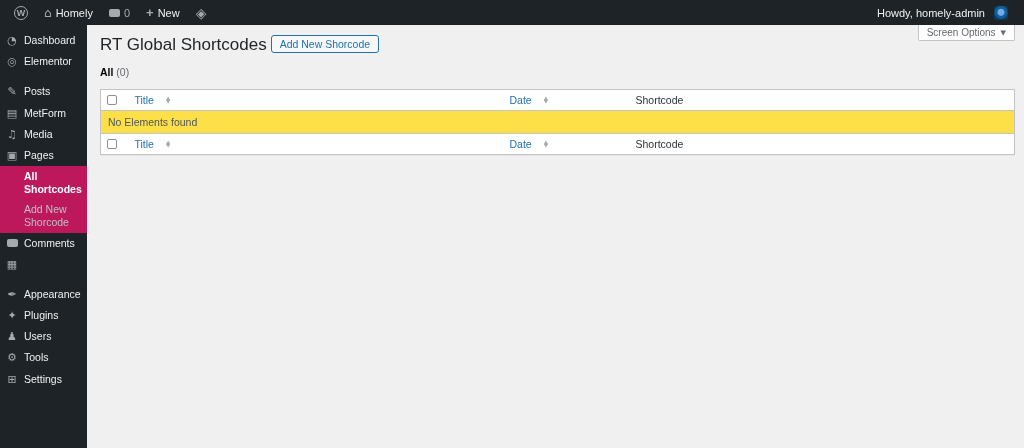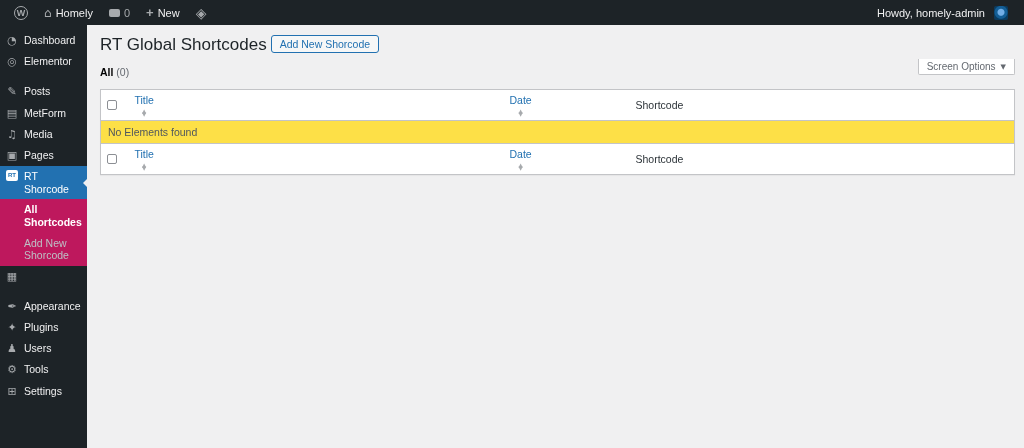--- a/index.html
+++ b/index.html
@@ -67,21 +67,21 @@
   .submenu .menu-item { padding-left: 24px; color: #bdc1c6; }
   .submenu .menu-item.current { color: #fff; font-weight: bold; }
   .two-line { width: 56px; }
 
   
   .content { flex: 1; position: relative; padding: 8px 9px 0 13px; background: #f0f0f1; }
   .screen-options {
     position: absolute; top: 0; right: 9px;
     background: #fff; border: 1px solid #c3c4c7; border-top: none;
     color: #646970; font-size: 10px; padding: 2px 8px; cursor: pointer;
-    display: flex; align-items: center; gap: 5px; border-radius: 0 0 2px 2px; margin-top: 34px;
+    display: flex; align-items: center; gap: 5px; border-radius: 0 0 2px 2px;
   }
   .screen-options .icon { font-size: 7px; }
   .title-row { display: flex; align-items: flex-start; gap: 4px; margin-top: 2px; }
   .page-title { font-size: 17px; font-weight: 400; color: #1d2327; }
   .add-new-btn {
     background: #f6f7f7; border: 1px solid #2271b1; color: #2271b1;
     font-size: 10.5px; padding: 2px 8px; border-radius: 3px; cursor: pointer;
     font-family: inherit;
   }
   .filter-row { margin-top: 11px; font-size: 10.5px; }
@@ -94,21 +94,21 @@
     background: #fff; border: 1px solid #c3c4c7; table-layout: fixed;
     box-shadow: 0 1px 1px rgba(0,0,0,.04);
   }
   .list-table th, .list-table td { text-align: left; font-weight: normal; font-size: 10.5px; }
   .list-table thead th, .list-table tfoot th { padding: 4px 6px; border-bottom: 1px solid #c3c4c7; }
   .list-table tfoot th { border-bottom: none; border-top: 1px solid #c3c4c7; }
   .col-cb { width: 28px; }
   .col-title { width: 375px; }
   .col-date { width: 126px; }
   .cb { width: 10px; height: 10px; border: 1px solid #8c8f94; border-radius: 2px; background: #fff; cursor: pointer; display:block; }
-  .sort-link { color: #2271b1; text-decoration: none; cursor: pointer; display: inline-flex; align-items: center; gap: 4px; flex-direction: column; }
+  .sort-link { color: #2271b1; text-decoration: none; cursor: pointer; display: inline-flex; align-items: center; gap: 12px; }
   .sorting { display: inline-flex; flex-direction: column; line-height: .55; }
   .sorting span { font-size: 5.5px; color: #a7aaad; font-family:"DejaVu Sans", sans-serif; }
   .col-header-static { color: #2c3338; text-align: center; }
   .no-items td { background: #fde047; color: #50575e; padding: 5px 7px; }
 </style>
 </head>
 <body>
 
 <div class="adminbar">
   <div class="ab-left">
@@ -159,31 +159,31 @@
       <span>MetForm</span>
     </div>
     <div class="menu-item">
       <span class="icon">♫</span>
       <span>Media</span>
     </div>
     <div class="menu-item">
       <span class="icon">▣</span>
       <span>Pages</span>
     </div>
-    <div class="menu-item active">
-      <span class="rt-badge">RT</span>
-      <span>RT Shorcode</span>
-    </div>
     <div class="submenu">
       <div class="menu-item current">
         <span>All Shortcodes</span>
       </div>
       <div class="menu-item">
         <span>Add New Shorcode</span>
       </div>
+    </div>
+    <div class="menu-item">
+      <span class="icon"><span class="bubble"></span></span>
+      <span>Comments</span>
     </div>
     <div class="menu-item">
       <span class="icon">▦</span>
     </div>
     <div class="menu-item gap">
       <span class="icon">✒</span>
       <span>Appearance</span>
     </div>
     <div class="menu-item">
       <span class="icon">✦</span>

